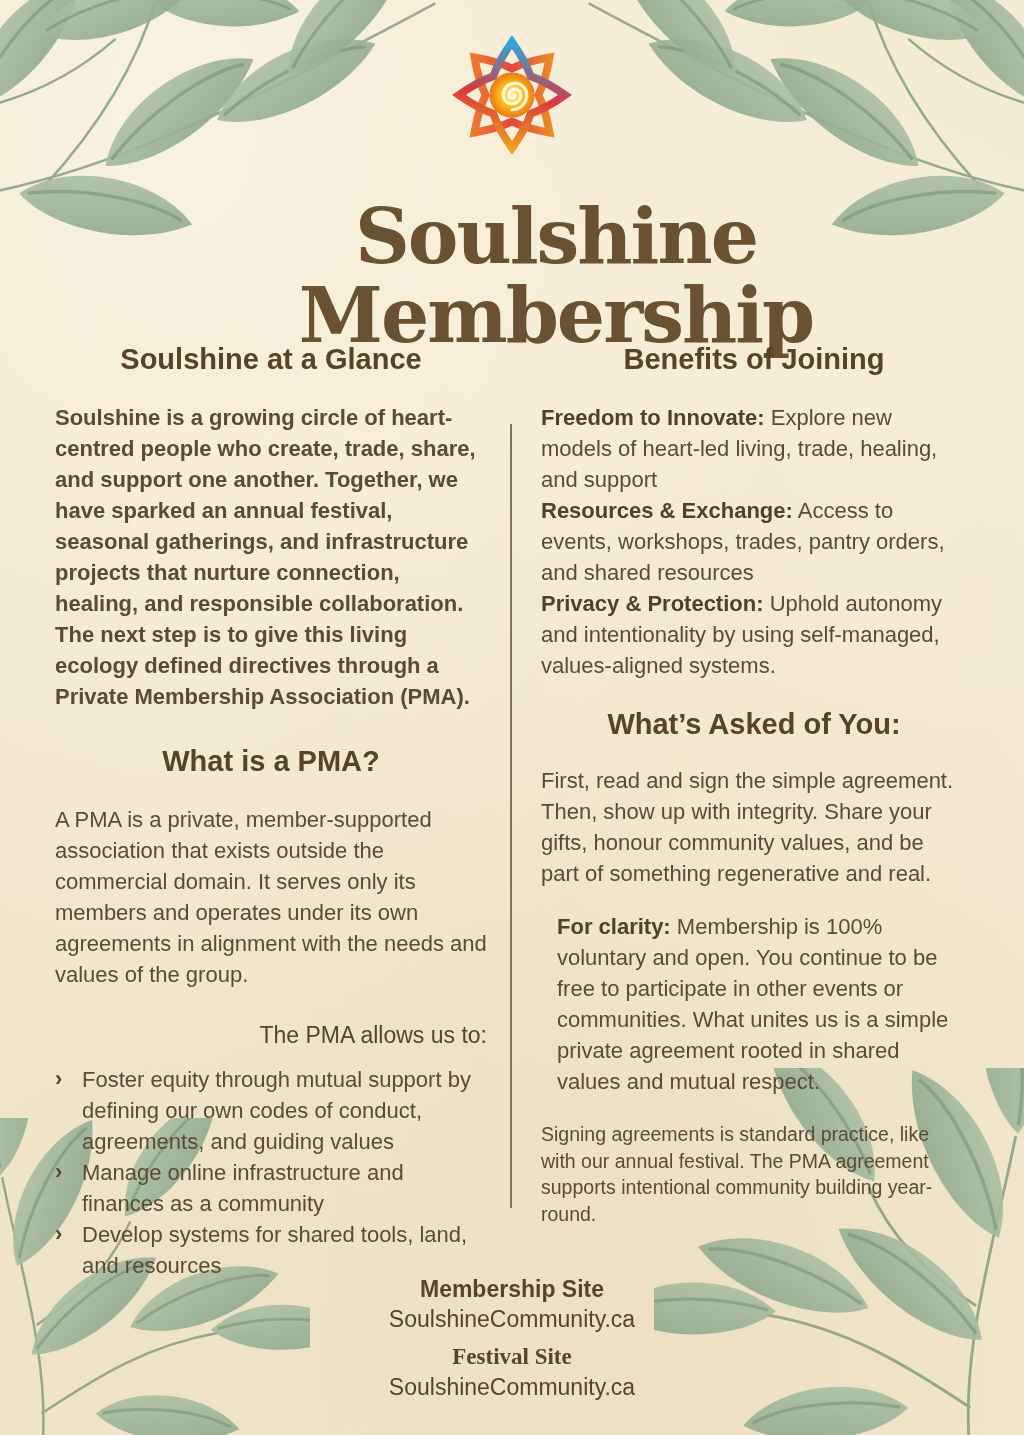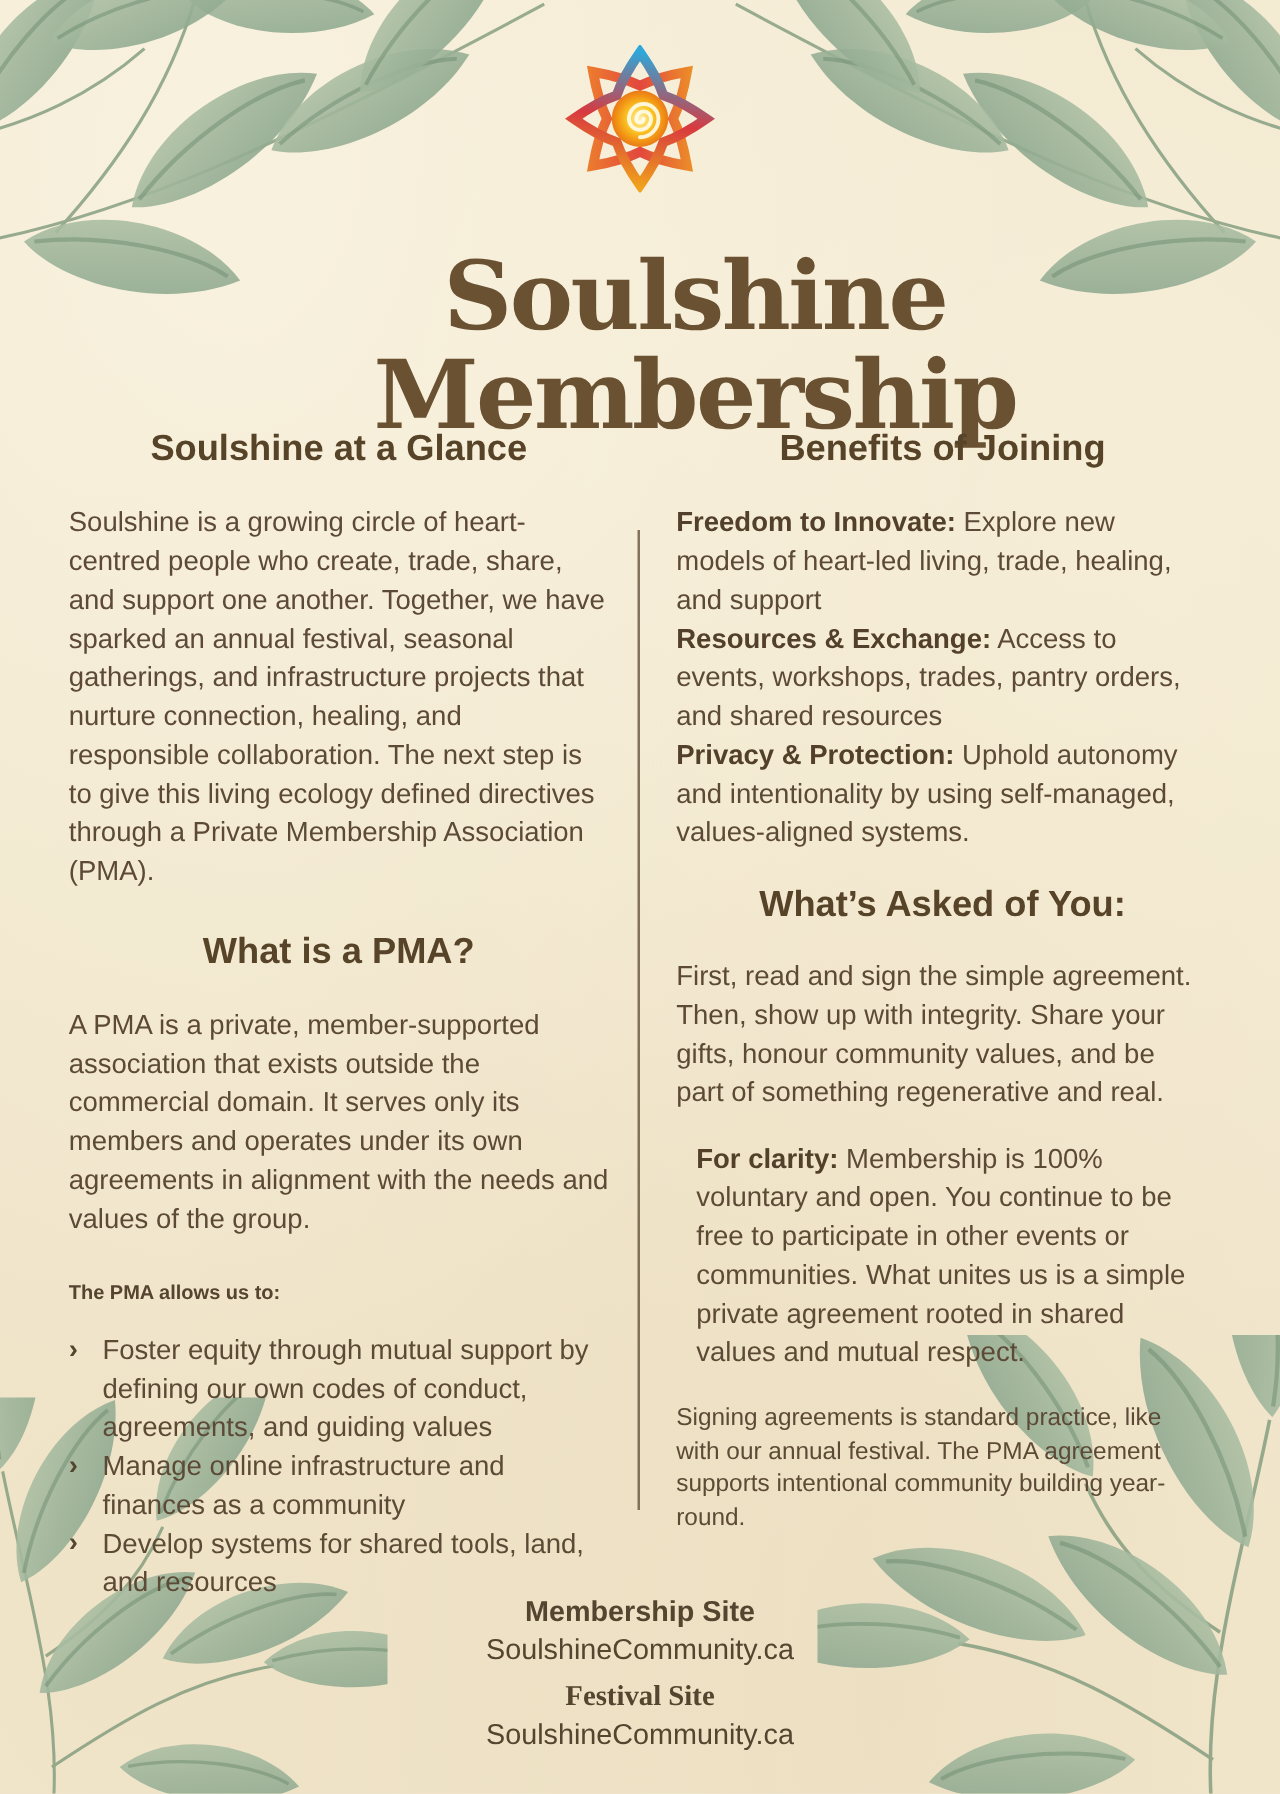--- a/index.html
+++ b/index.html
@@ -42,24 +42,24 @@
     position:absolute;left:510px;top:424px;width:2px;height:784px;
     background:#6e5d46;opacity:0.85;
   }
   h2{
     font-size:29px;line-height:34px;font-weight:700;
     color:#564328;text-align:center;margin:0 0 26px 0;letter-spacing:0;
   }
   .h-pma{margin-top:32px;}
   .h-asked{margin-top:26px;margin-bottom:24px;text-align:center;}
   p.body{font-size:22px;line-height:31px;margin:0;}
-  .gap{margin-bottom:28px;}
+  .gap{margin-bottom:28px;font-weight:bold;}
   h3.allows{
-    font-size:16px;line-height:30px;font-weight:700;color:#55442f;
-    text-align:left;margin:30px 0 14px 0;
+    font-size:23px;line-height:30px;font-weight:400;color:#55442f;
+    text-align:right;margin:30px 0 14px 0;
   }
   ul.bullets{list-style:none;margin:0;padding:0;}
   ul.bullets li{
     position:relative;padding-left:27px;
     font-size:22px;line-height:31px;margin:0;
   }
   ul.bullets .marker{
     position:absolute;left:0;top:-1px;font-weight:700;color:#55442f;
   }
   p.item{font-size:22px;line-height:31px;margin:0;}

